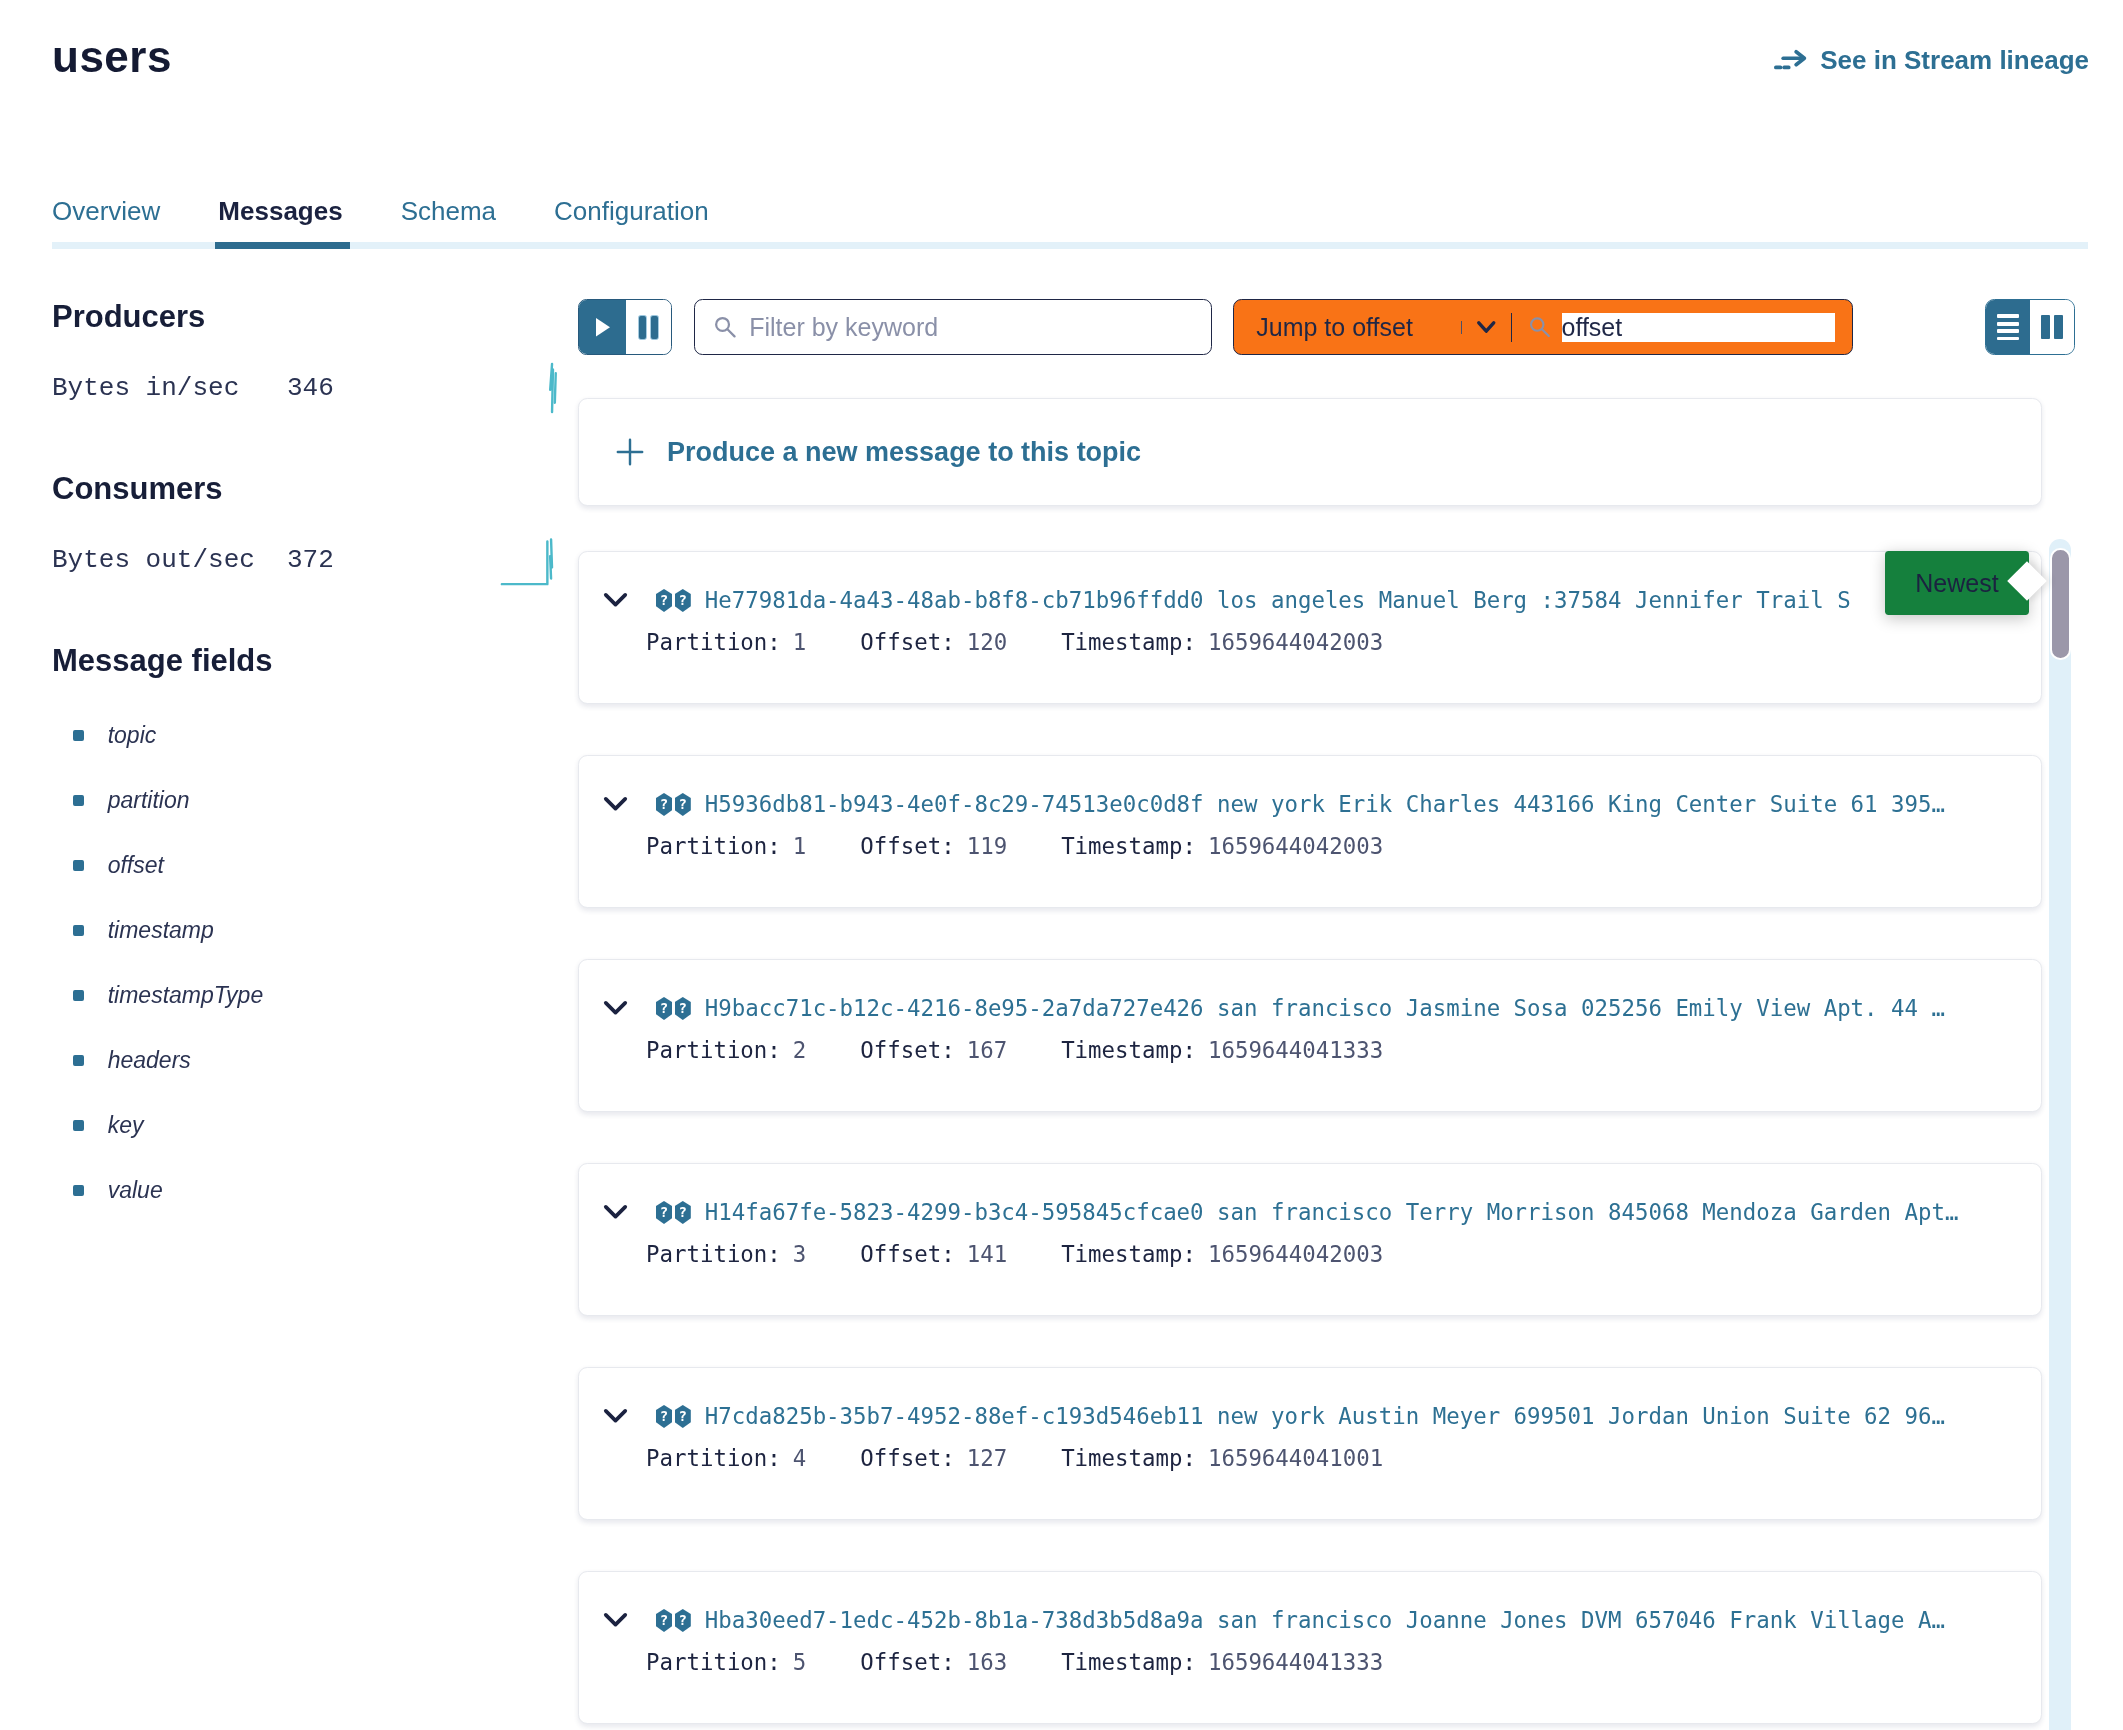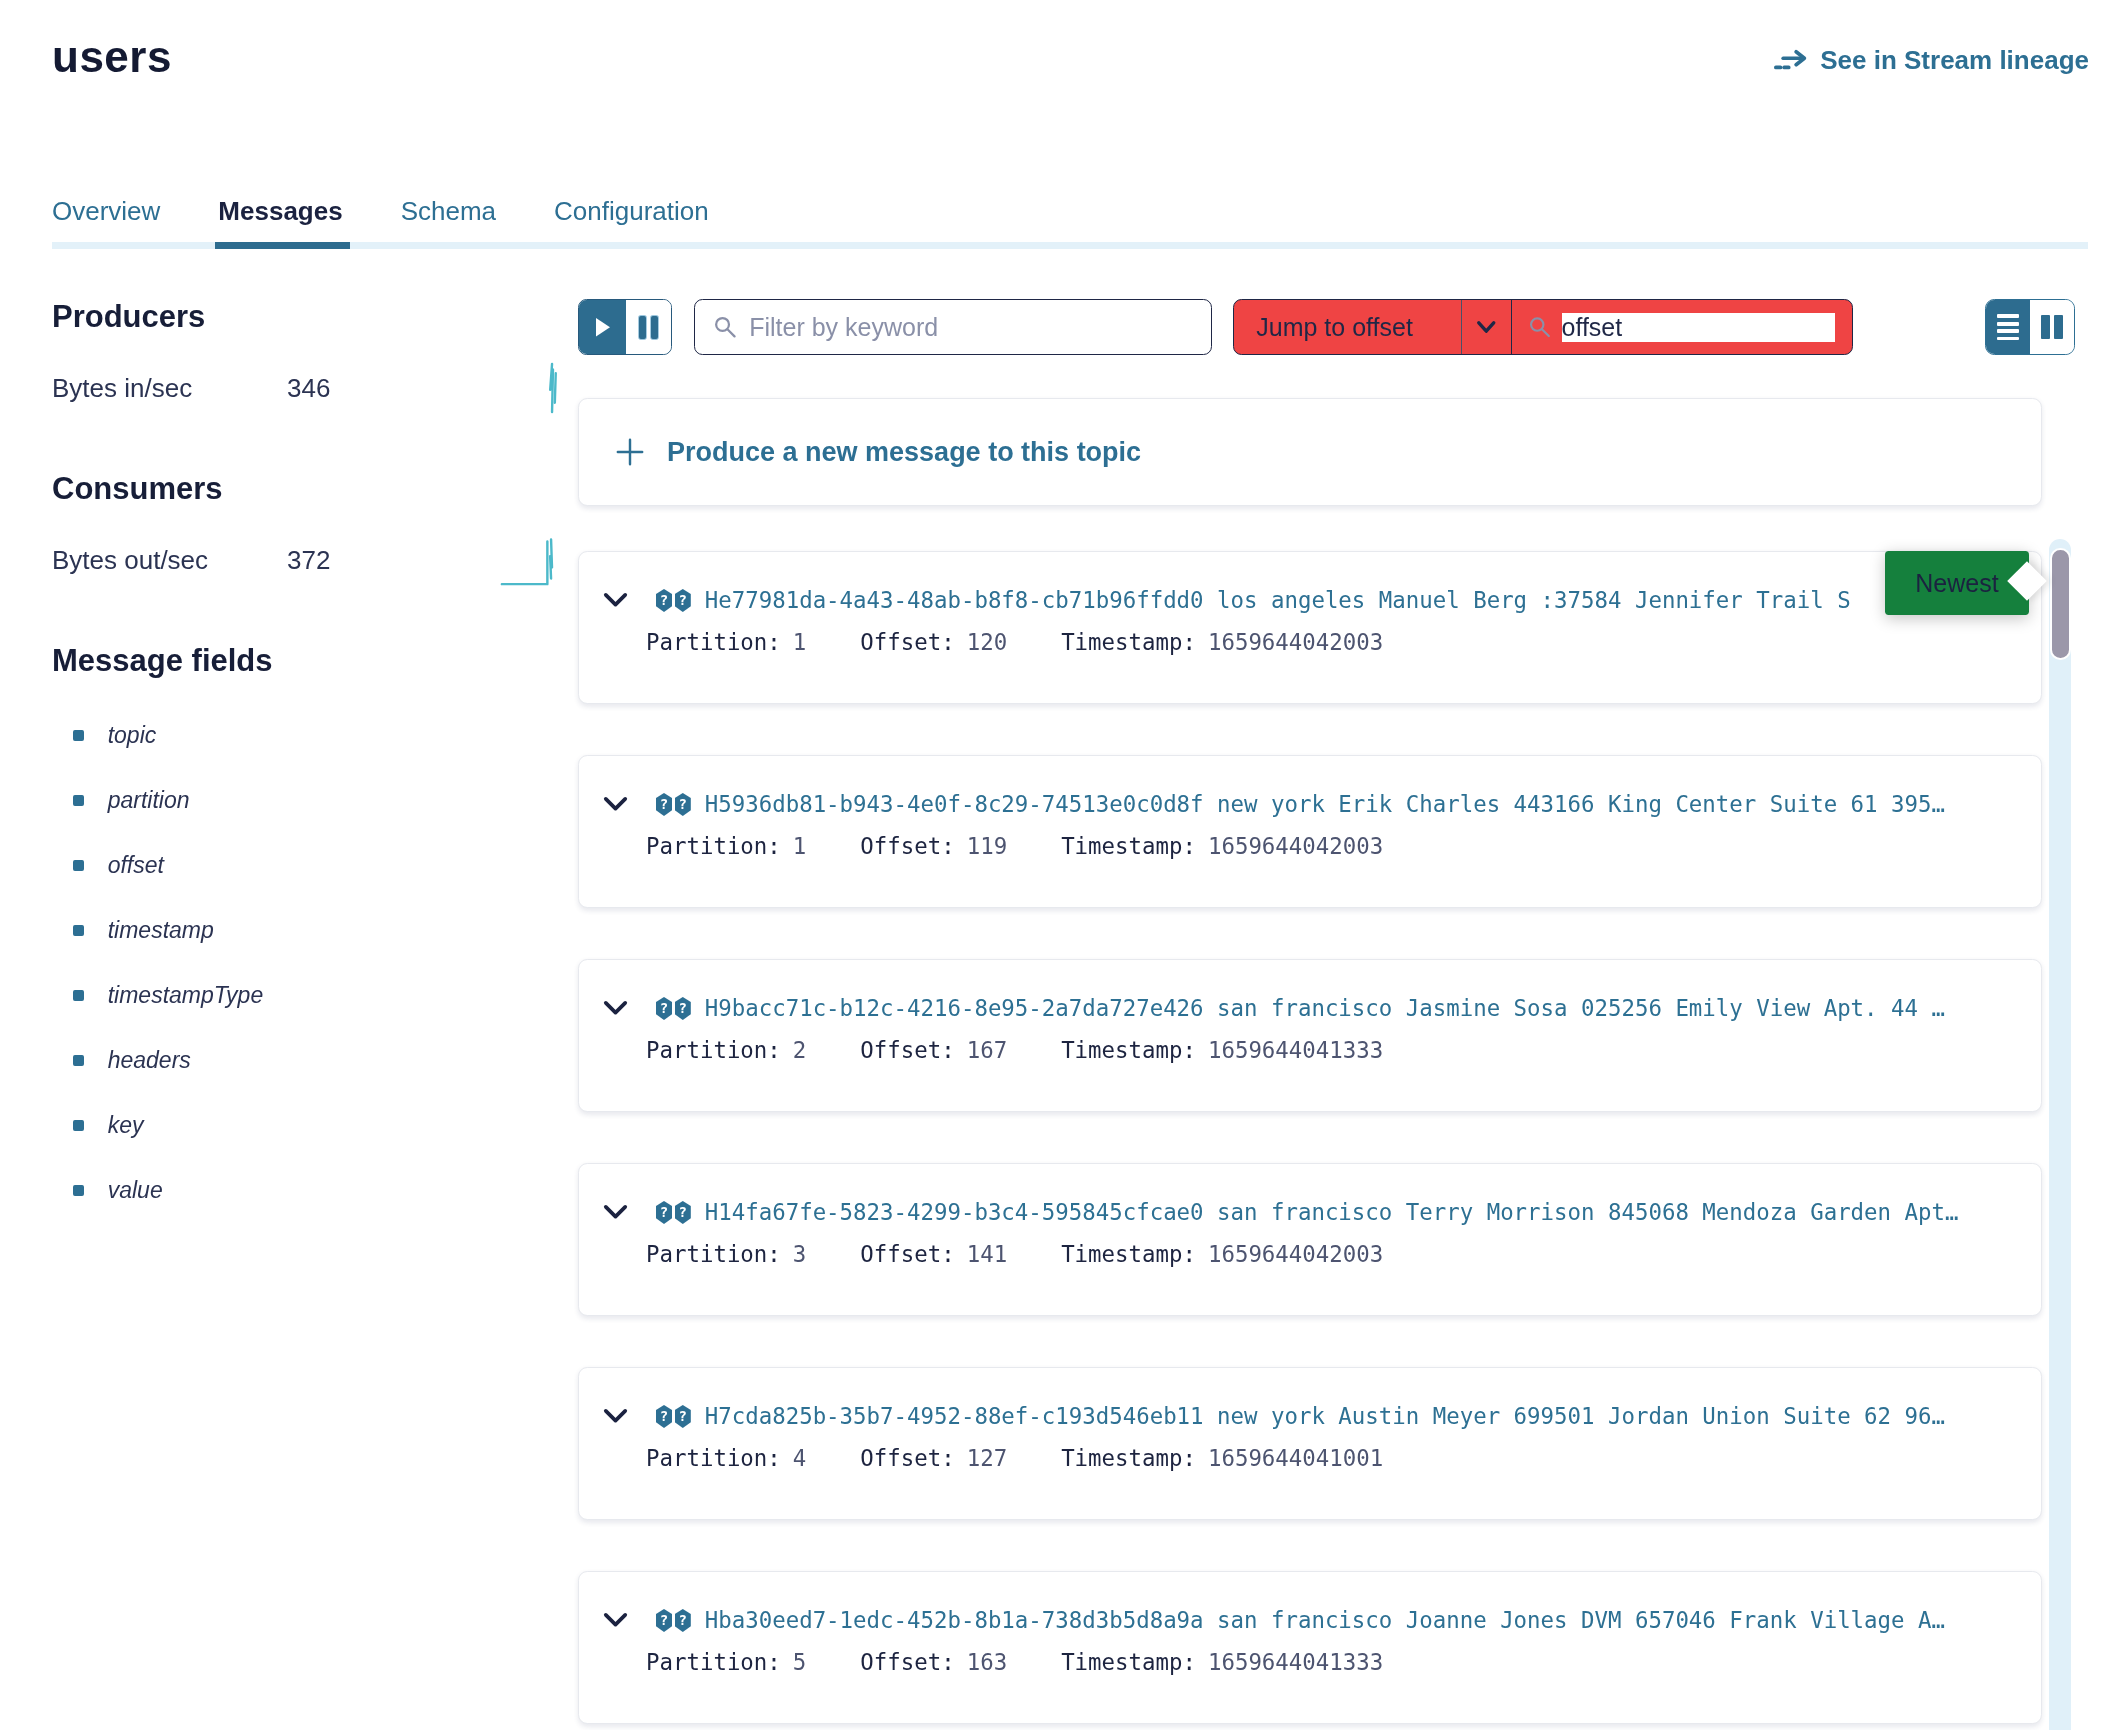--- a/index.html
+++ b/index.html
@@ -27,21 +27,21 @@
   .tabs { position: relative; display: flex; gap: 58px; padding-left: 52px; margin-top: 114px; }
   .tab { position: relative; z-index: 1; font-size: 26px; color: #2d6f93; font-weight: 500; padding-bottom: 22.4px; cursor: pointer; }
   .tab.active { color: #1b2240; font-weight: 600; }
   .tab.active::after { content: ""; position: absolute; left: -3.7px; right: -7.5px; bottom: 0; height: 7.5px; background: #2d6c8f; }
   .tab-track { position: absolute; left: 52px; width: 2036px; bottom: 0; height: 7.5px; background: #e3f1f9; }
 
   
   .content { display: flex; padding: 50px 0 0 52px; }
   .aside { width: 526px; flex-shrink: 0; }
   .aside h2 { font-size: 31px; font-weight: 700; color: #171e38; }
-  .stat { display: flex; align-items: center; font-size: 26px; color: #2b3352; margin: 24px 0 54px; height: 58px; }
+  .stat { display: flex; align-items: center; font-size: 26px; color: #2b3352; margin: 24px 0 54px; height: 58px; font-family: Liberation Mono, monospace; }
   .stat-label { width: 235px; }
   .spark { margin-left: auto; margin-right: 13px; }
   .spark polyline, .spark path { fill: none; stroke: #4cb9ca; stroke-width: 2.6; stroke-linejoin: round; stroke-linecap: round; }
   .fields-heading { margin-top: 7.5px; }
   .fields-list { list-style: none; margin-top: 24px; }
   .fields-list li { display: flex; align-items: center; height: 65px; font-size: 23px; color: #2b3352; font-style: italic; }
   .bullet { width: 11.2px; height: 11.2px; background: #2d6f93; border-radius: 1.9px; margin: 0 24px 0 20.5px; flex-shrink: 0; }
 
   
   .main { flex: 1; }
@@ -53,21 +53,21 @@
   .pause-bar { width: 6.5px; height: 22.4px; background: #2d6c8f; border-radius: 1.9px; box-shadow: 0 0 0 0.9px #9cc6dd; }
 
   .input-box {
     display: flex; align-items: center; gap: 13px;
     height: 56px; border: 1.9px solid #1f2746; border-radius: 8.4px; background: #fff; padding: 0 18.6px;
   }
   .filter-box { width: 518px; margin-left: 22.4px; }
   .filter-box input { border: none; outline: none; font-size: 25px; color: #1f2746; width: 100%; font-family: "Liberation Sans", sans-serif; }
   .filter-box input::placeholder { color: #8a90a8; }
 
-  .jumpgroup { display: flex; height: 56px; margin-left: 20.5px; border: 1.9px solid #1f2746; border-radius: 8.4px; overflow: hidden; background: #ef4444; }
+  .jumpgroup { display: flex; height: 56px; margin-left: 20.5px; border: 1.9px solid #1f2746; border-radius: 8.4px; overflow: hidden; background: #f97316; align-items: center; }
   .jump-label { display: flex; align-items: center; padding: 0 22.4px; width: 227px; font-size: 25px; color: #1f2746; cursor: pointer; }
   .jump-chevron { width: 50px; display: flex; align-items: center; justify-content: center; border-left: 1.9px solid #4a5068; cursor: pointer; }
   .offset-box { display: flex; align-items: center; gap: 11.2px; padding: 0 17px; width: 341px; border-left: 1.9px solid #1f2746; }
   .offset-box input { border: none; outline: none; font-size: 25px; color: #1f2746; width: 100%; font-family: "Liberation Sans", sans-serif; }
 
   .viewtoggle { margin-left: auto; margin-right: 49px; display: flex; height: 56px; border: 1.9px solid #2d6f93; border-radius: 9.3px; overflow: hidden; }
   .vt-left { width: 44px; background: #2d6c8f; display: flex; flex-direction: column; align-items: center; justify-content: center; gap: 3.7px; cursor: pointer; }
   .vt-left i { width: 22.4px; height: 3.7px; background: #fff; border-radius: 0.9px; }
   .vt-right { width: 44px; background: #fff; display: flex; align-items: center; justify-content: center; gap: 4.7px; cursor: pointer; }
   .vt-right i { width: 8.4px; height: 24px; background: #2d6c8f; border-radius: 0.9px; }

